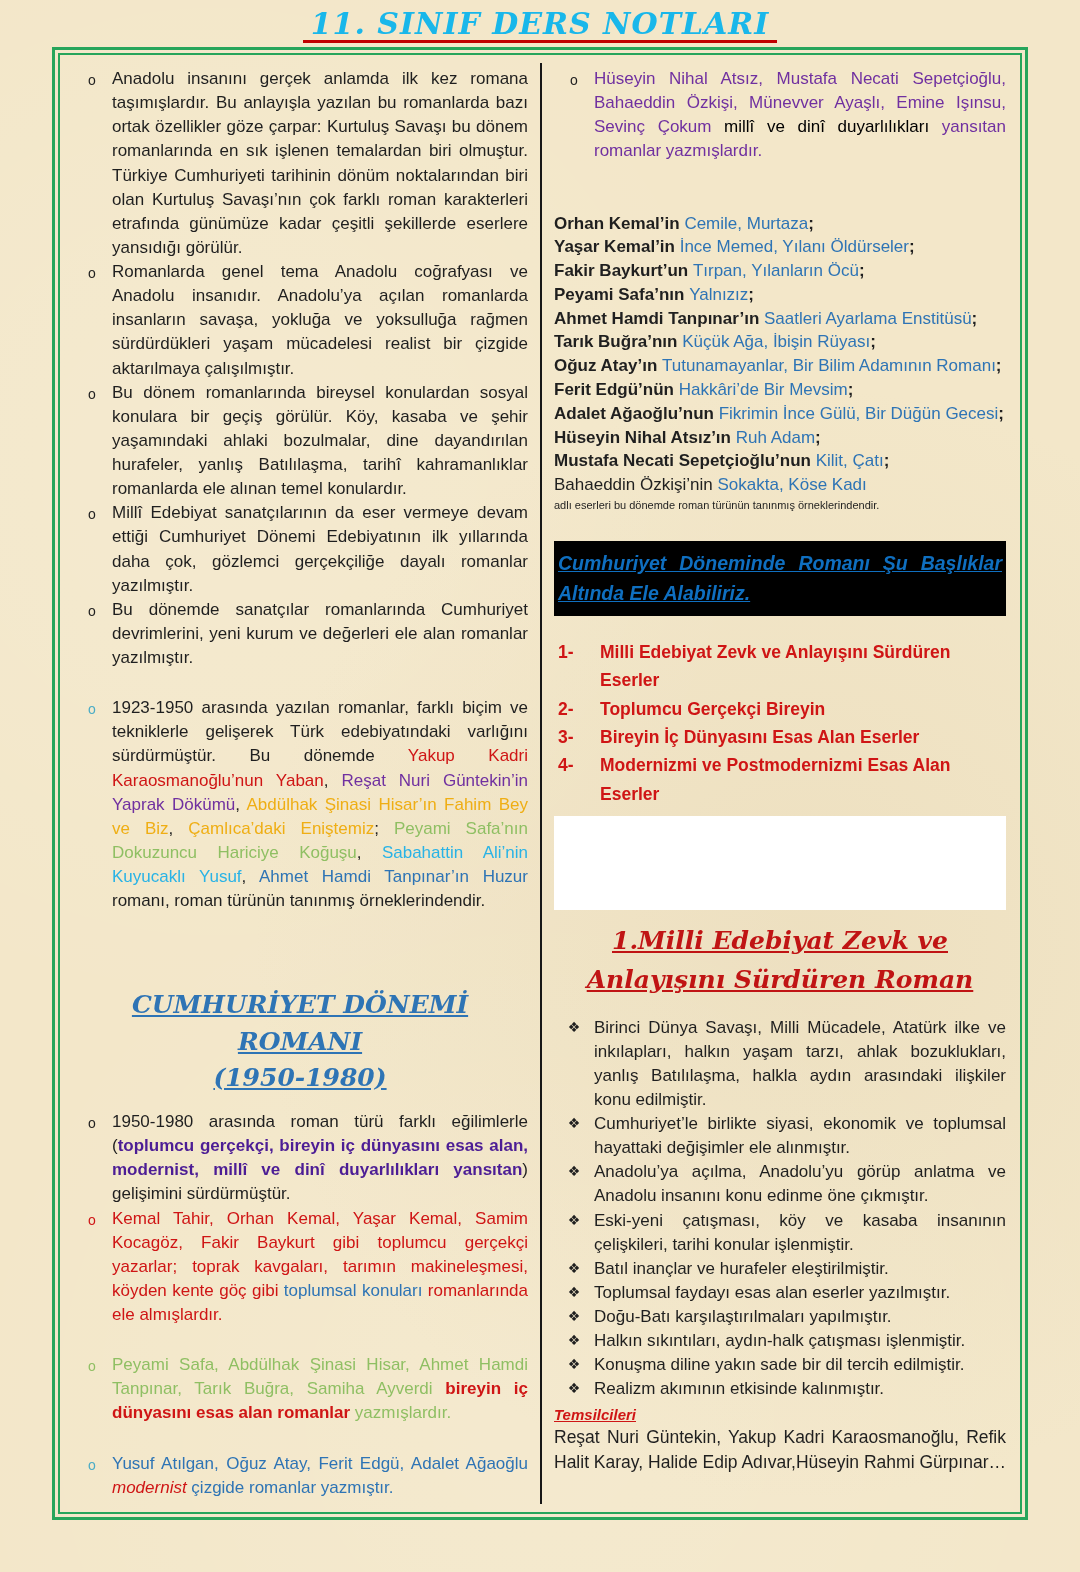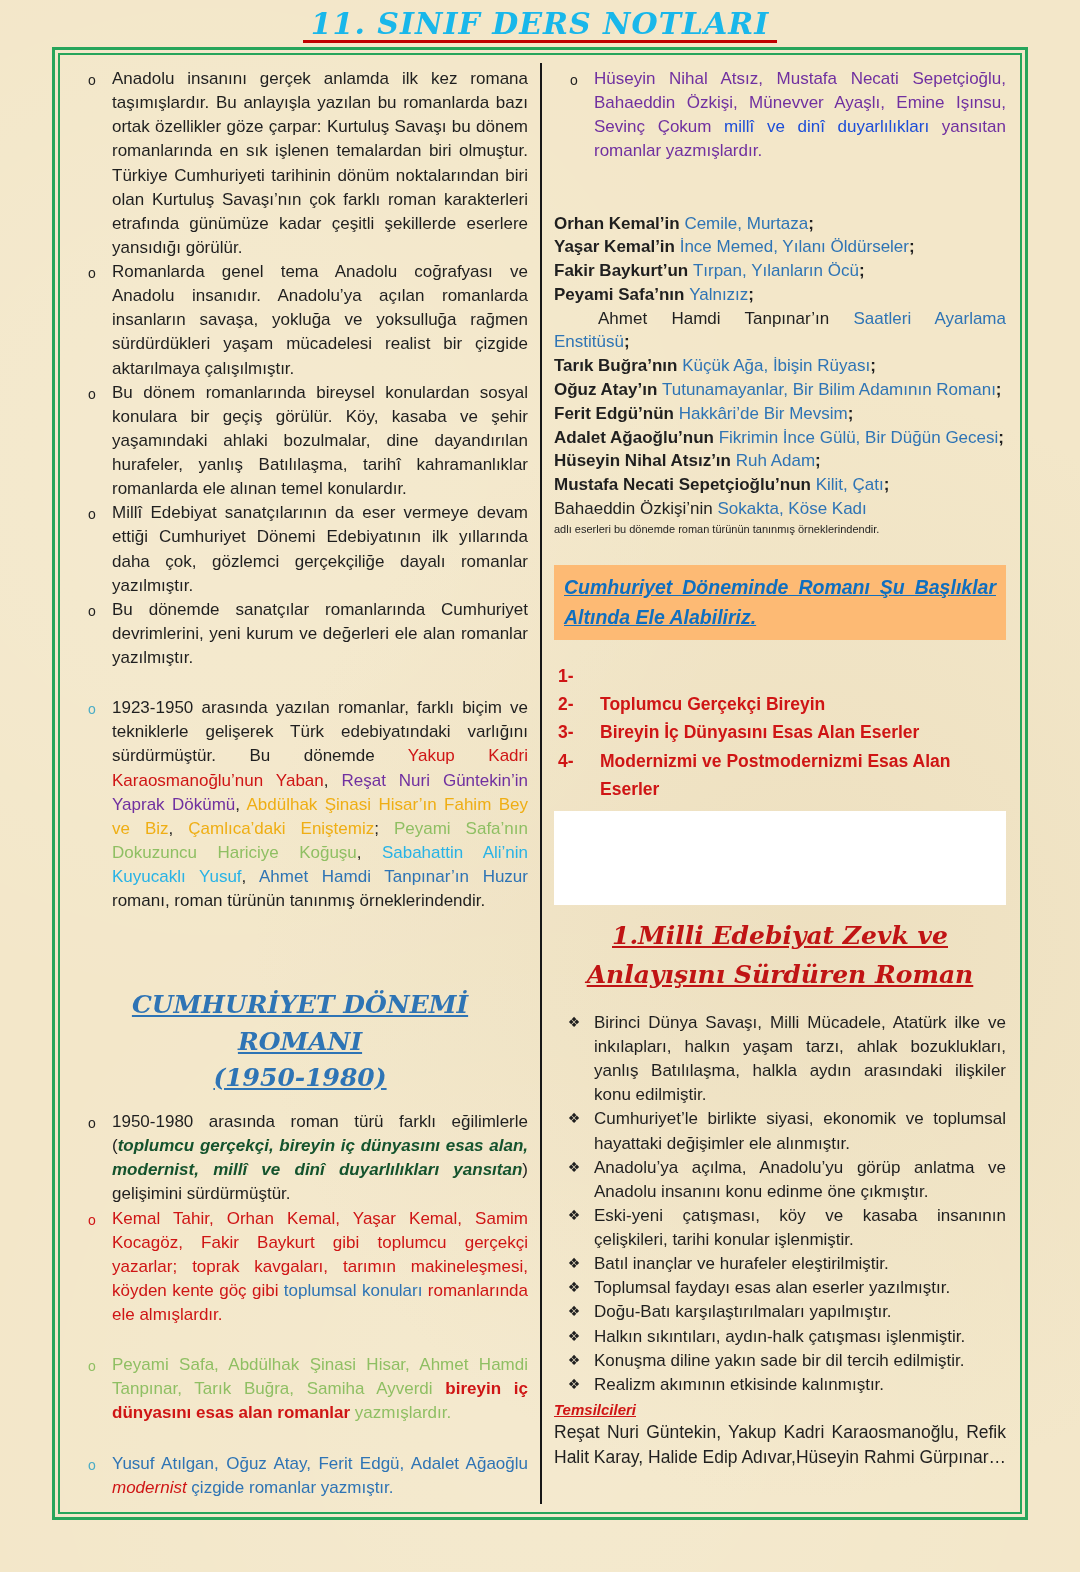--- a/index.html
+++ b/index.html
@@ -39,21 +39,21 @@
   .works-closing{font-size:11px;line-height:1.4;text-align:justify;margin-top:1px;}
 
   .h-script-left{
     margin-top:74px;text-align:center;
     font-family:"DejaVu Serif",serif;font-style:italic;font-weight:700;
     font-size:25px;color:#2e74b5;line-height:1.45;
   }
   .h-script-left span{text-decoration:underline;}
 
   .bluehead{
-    background:#fdba74;margin-top:28px;padding:8px 10px;
+    background:#000000;margin-top:28px;padding:8px 4px;
     color:#0f6fc0;font-weight:700;font-style:italic;font-size:19.5px;line-height:1.5;
     text-align:justify;
   }
   .bluehead span{text-decoration:underline;}
 
   .numlist{margin-top:22px;color:#cf1515;}
   .nrow{display:flex;font-size:17.5px;font-weight:700;line-height:1.62;}
   .nnum{flex:0 0 46px;padding-left:4px;box-sizing:border-box;}
   .ntext{flex:1;}
 
@@ -114,68 +114,69 @@
             <div class="btext"><span style="color: rgb(31, 31, 31);">1923-1950 arasında yazılan romanlar, farklı biçim ve tekniklerle gelişerek Türk edebiyatındaki varlığını sürdürmüştür. Bu dönemde </span><span style="color: rgb(207, 21, 21);">Yakup Kadri Karaosmanoğlu’nun Yaban</span><span style="color: rgb(31, 31, 31);">, </span><span style="color: rgb(112, 48, 160);">Reşat Nuri Güntekin’in Yaprak Dökümü</span><span style="color: rgb(31, 31, 31);">, </span><span style="color: rgb(239, 174, 20);">Abdülhak Şinasi Hisar’ın Fahim Bey ve Biz</span><span style="color: rgb(31, 31, 31);">, </span><span style="color: rgb(239, 174, 20);">Çamlıca’daki Eniştemiz</span><span style="color: rgb(31, 31, 31);">; </span><span style="color: rgb(143, 191, 99);">Peyami Safa’nın Dokuzuncu Hariciye Koğuşu</span><span style="color: rgb(31, 31, 31);">, </span><span style="color: rgb(41, 179, 230);">Sabahattin Ali’nin Kuyucaklı Yusuf</span><span style="color: rgb(31, 31, 31);">, </span><span style="color: rgb(46, 116, 181);">Ahmet Hamdi Tanpınar’ın Huzur</span><span style="color: rgb(31, 31, 31);"> romanı, roman türünün tanınmış örneklerindendir.</span></div>
           </div>
         </div>
       <div class="h-script-left">
         <span>CUMHURİYET DÖNEMİ ROMANI</span><br>
         <span>(1950-1980)</span>
       </div>
       <div style="margin-top:14px;">
           <div class="brow">
             <span class="bmark" style="color: rgb(31, 31, 31);">o</span>
-            <div class="btext"><span style="color: rgb(31, 31, 31);">1950-1980 arasında roman türü farklı eğilimlerle (</span><span style="color: #14532d; font-weight: 700; font-style: italic;">toplumcu gerçekçi, bireyin iç dünyasını esas alan, modernist, millî ve dinî duyarlılıkları yansıtan</span><span style="color: rgb(31, 31, 31);">) gelişimini sürdürmüştür.</span></div>
+            <div class="btext"><span style="color: rgb(31, 31, 31);">1950-1980 arasında roman türü farklı eğilimlerle (</span><span style="color: #4c1d95; font-weight: 700; ">toplumcu gerçekçi, bireyin iç dünyasını esas alan, modernist, millî ve dinî duyarlılıkları yansıtan</span><span style="color: rgb(31, 31, 31);">) gelişimini sürdürmüştür.</span></div>
           </div>
           <div class="brow">
             <span class="bmark" style="color: rgb(207, 21, 21);">o</span>
             <div class="btext"><span style="color: rgb(207, 21, 21);">Kemal Tahir, Orhan Kemal, Yaşar Kemal, Samim Kocagöz, Fakir Baykurt gibi toplumcu gerçekçi yazarlar; toprak kavgaları, tarımın makineleşmesi, köyden kente göç gibi </span><span style="color: rgb(46, 116, 181);">toplumsal konuları</span><span style="color: rgb(207, 21, 21);"> romanlarında ele almışlardır.</span></div>
           </div>
           <div class="brow gap">
             <span class="bmark" style="color: rgb(143, 191, 99);">o</span>
             <div class="btext"><span style="color: rgb(143, 191, 99);">Peyami Safa, Abdülhak Şinasi Hisar, Ahmet Hamdi Tanpınar, Tarık Buğra, Samiha Ayverdi </span><span style="color: rgb(207, 21, 21); font-weight: 700;">bireyin iç dünyasını esas alan romanlar</span><span style="color: rgb(143, 191, 99);"> yazmışlardır.</span></div>
           </div>
           <div class="brow gap">
             <span class="bmark" style="color: rgb(75, 172, 198);">o</span>
             <div class="btext"><span style="color: rgb(46, 116, 181);">Yusuf Atılgan, Oğuz Atay, Ferit Edgü, Adalet Ağaoğlu </span><span style="color: rgb(207, 21, 21); font-style: italic;">modernist</span><span style="color: rgb(46, 116, 181);"> çizgide romanlar yazmıştır.</span></div>
           </div>
         </div>
     </div>
 
     <div class="col right">
       <div>
           <div class="brow">
             <span class="bmark" style="color: rgb(31, 31, 31);">o</span>
-            <div class="btext"><span style="color: rgb(112, 48, 160);">Hüseyin Nihal Atsız, Mustafa Necati Sepetçioğlu, Bahaeddin Özkişi, Münevver Ayaşlı, Emine Işınsu, Sevinç Çokum </span><span style="color: #1d4ed8;">millî ve dinî duyarlılıkları</span><span style="color: rgb(112, 48, 160);"> yansıtan romanlar yazmışlardır.</span></div>
+            <div class="btext"><span style="color: rgb(112, 48, 160);">Hüseyin Nihal Atsız, Mustafa Necati Sepetçioğlu, Bahaeddin Özkişi, Münevver Ayaşlı, Emine Işınsu, Sevinç Çokum </span><span style="color: #000000;">millî ve dinî duyarlılıkları</span><span style="color: rgb(112, 48, 160);"> yansıtan romanlar yazmışlardır.</span></div>
           </div>
         </div>
       <div style="height:48px;"></div>
       <div>
           <div class="wline"><span style="color: rgb(31, 31, 31); font-weight: 700;">Orhan Kemal’in </span><span style="color: rgb(46, 116, 181);">Cemile, Murtaza</span><span style="color: rgb(31, 31, 31); font-weight: 700;">;</span></div>
           <div class="wline"><span style="color: rgb(31, 31, 31); font-weight: 700;">Yaşar Kemal’in </span><span style="color: rgb(46, 116, 181);">İnce Memed, Yılanı Öldürseler</span><span style="color: rgb(31, 31, 31); font-weight: 700;">;</span></div>
           <div class="wline"><span style="color: rgb(31, 31, 31); font-weight: 700;">Fakir Baykurt’un </span><span style="color: rgb(46, 116, 181);">Tırpan, Yılanların Öcü</span><span style="color: rgb(31, 31, 31); font-weight: 700;">;</span></div>
           <div class="wline"><span style="color: rgb(31, 31, 31); font-weight: 700;">Peyami Safa’nın </span><span style="color: rgb(46, 116, 181);">Yalnızız</span><span style="color: rgb(31, 31, 31); font-weight: 700;">;</span></div>
-          <div class="wline"><span style="color: rgb(31, 31, 31); font-weight: 400; margin-left: 44px;">Ahmet Hamdi Tanpınar’ın </span><span style="color: rgb(46, 116, 181);">Saatleri Ayarlama Enstitüsü</span><span style="color: rgb(31, 31, 31); font-weight: 700;">;</span></div>
+          <div class="wline"><span style="color: rgb(31, 31, 31); font-weight: 700;">Ahmet Hamdi Tanpınar’ın </span><span style="color: rgb(46, 116, 181);">Saatleri Ayarlama Enstitüsü</span><span style="color: rgb(31, 31, 31); font-weight: 700;">;</span></div>
           <div class="wline"><span style="color: rgb(31, 31, 31); font-weight: 700;">Tarık Buğra’nın </span><span style="color: rgb(46, 116, 181);">Küçük Ağa, İbişin Rüyası</span><span style="color: rgb(31, 31, 31); font-weight: 700;">;</span></div>
           <div class="wline"><span style="color: rgb(31, 31, 31); font-weight: 700;">Oğuz Atay’ın </span><span style="color: rgb(46, 116, 181);">Tutunamayanlar, Bir Bilim Adamının Romanı</span><span style="color: rgb(31, 31, 31); font-weight: 700;">;</span></div>
           <div class="wline"><span style="color: rgb(31, 31, 31); font-weight: 700;">Ferit Edgü’nün </span><span style="color: rgb(46, 116, 181);">Hakkâri’de Bir Mevsim</span><span style="color: rgb(31, 31, 31); font-weight: 700;">;</span></div>
           <div class="wline"><span style="color: rgb(31, 31, 31); font-weight: 700;">Adalet Ağaoğlu’nun </span><span style="color: rgb(46, 116, 181);">Fikrimin İnce Gülü, Bir Düğün Gecesi</span><span style="color: rgb(31, 31, 31); font-weight: 700;">;</span></div>
           <div class="wline"><span style="color: rgb(31, 31, 31); font-weight: 700;">Hüseyin Nihal Atsız’ın </span><span style="color: rgb(46, 116, 181);">Ruh Adam</span><span style="color: rgb(31, 31, 31); font-weight: 700;">;</span></div>
           <div class="wline"><span style="color: rgb(31, 31, 31); font-weight: 700;">Mustafa Necati Sepetçioğlu’nun </span><span style="color: rgb(46, 116, 181);">Kilit, Çatı</span><span style="color: rgb(31, 31, 31); font-weight: 700;">;</span></div>
           <div class="wline"><span style="color: rgb(31, 31, 31); font-weight: 400; margin-top: 36px;">Bahaeddin Özkişi’nin </span><span style="color: rgb(46, 116, 181);">Sokakta, Köse Kadı</span></div>
         </div>
       <div class="works-closing">adlı eserleri bu dönemde roman türünün tanınmış örneklerindendir.</div>
 
       <div class="bluehead">
         <span>Cumhuriyet Döneminde Romanı Şu Başlıklar Altında Ele Alabiliriz.</span>
       </div>
 
       <div class="numlist">
           <div class="nrow">
             <span class="nnum">1-</span>
+            <span class="ntext">Milli Edebiyat Zevk ve Anlayışını Sürdüren Eserler</span>
           </div>
           <div class="nrow">
             <span class="nnum">2-</span>
             <span class="ntext">Toplumcu Gerçekçi Bireyin</span>
           </div>
           <div class="nrow">
             <span class="nnum">3-</span>
             <span class="ntext">Bireyin İç Dünyasını Esas Alan Eserler</span>
           </div>
           <div class="nrow">

